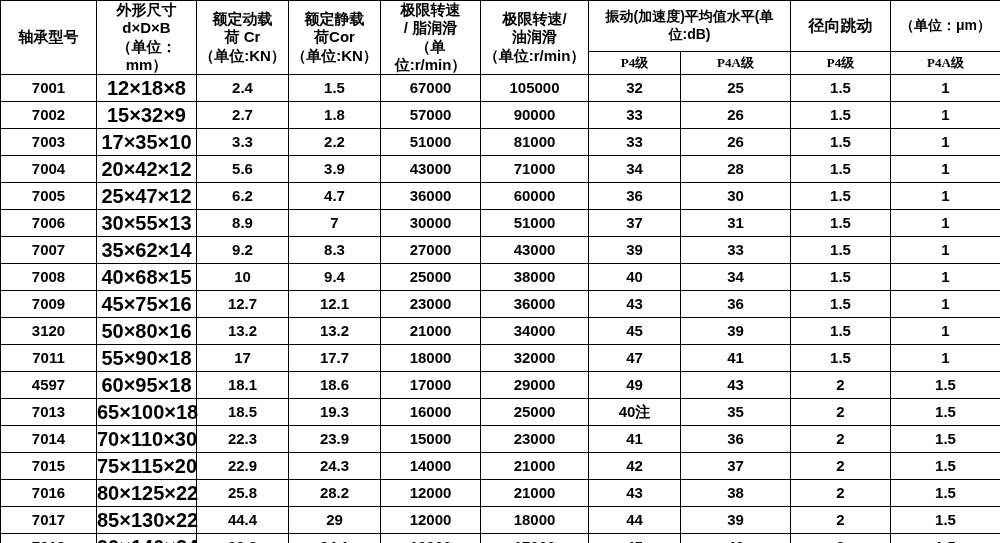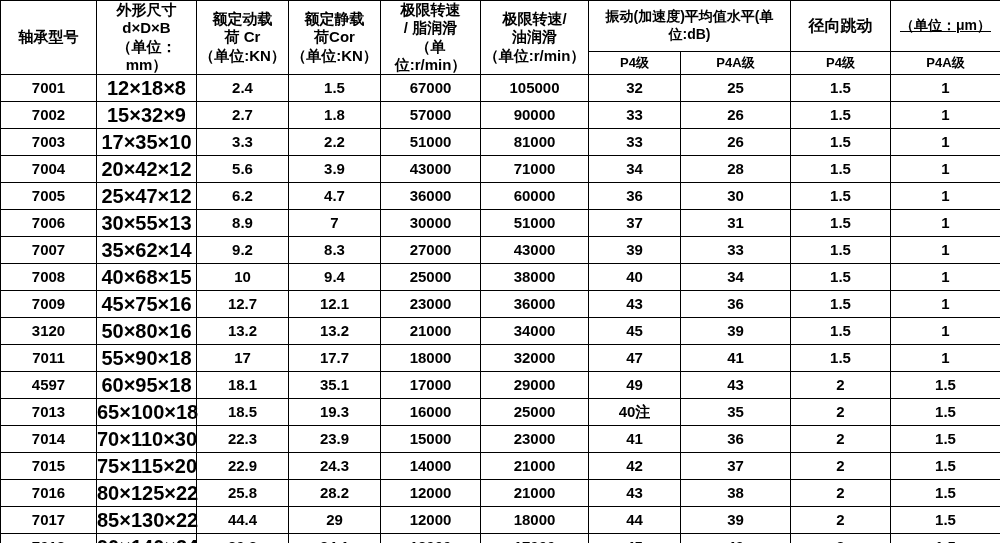--- a/index.html
+++ b/index.html
@@ -29,20 +29,21 @@
   }
   
   thead th {
     font-size: 15px;
     line-height: 1.22;
     padding: 3px 2px;
   }
   thead th.sub {
     font-size: 13px;
     padding: 2px 2px;
+    font-family: Liberation Serif, serif;
   }
   
   tbody td {
     font-size: 15px;
     height: 26px;
     line-height: 26px;
     font-weight: bold;
   }
   tbody td.dim {
     font-size: 20px;
@@ -52,21 +53,21 @@
   .col-cr    { width: 92px; }
   .col-cor   { width: 92px; }
   .col-sg    { width: 100px; }
   .col-so    { width: 108px; }
   .col-v4    { width: 92px; }
   .col-v4a   { width: 110px; }
   .col-r4    { width: 100px; }
   .col-r4a   { width: 110px; }
   .hdr-vib-group { font-size: 14px; line-height: 1.25; }
   .hdr-runout { font-size: 16px; }
-  .hdr-unit { font-size: 14px; text-decoration: underline; }
+  .hdr-unit { font-size: 14px; }
 </style>
 </head>
 <body>
 
 <table id="spec-table">
   <colgroup>
     <col class="col-model">
       <col class="col-dim">
       <col class="col-cr">
       <col class="col-cor">
@@ -256,21 +257,21 @@
         <td>32000</td>
         <td>47</td>
         <td>41</td>
         <td>1.5</td>
         <td>1</td>
       </tr>
       <tr>
         <td>4597</td>
         <td class="dim">60×95×18</td>
         <td>18.1</td>
-        <td>35.1</td>
+        <td>18.6</td>
         <td>17000</td>
         <td>29000</td>
         <td>49</td>
         <td>43</td>
         <td>2</td>
         <td>1.5</td>
       </tr>
       <tr>
         <td>7013</td>
         <td class="dim">65×100×18</td>

